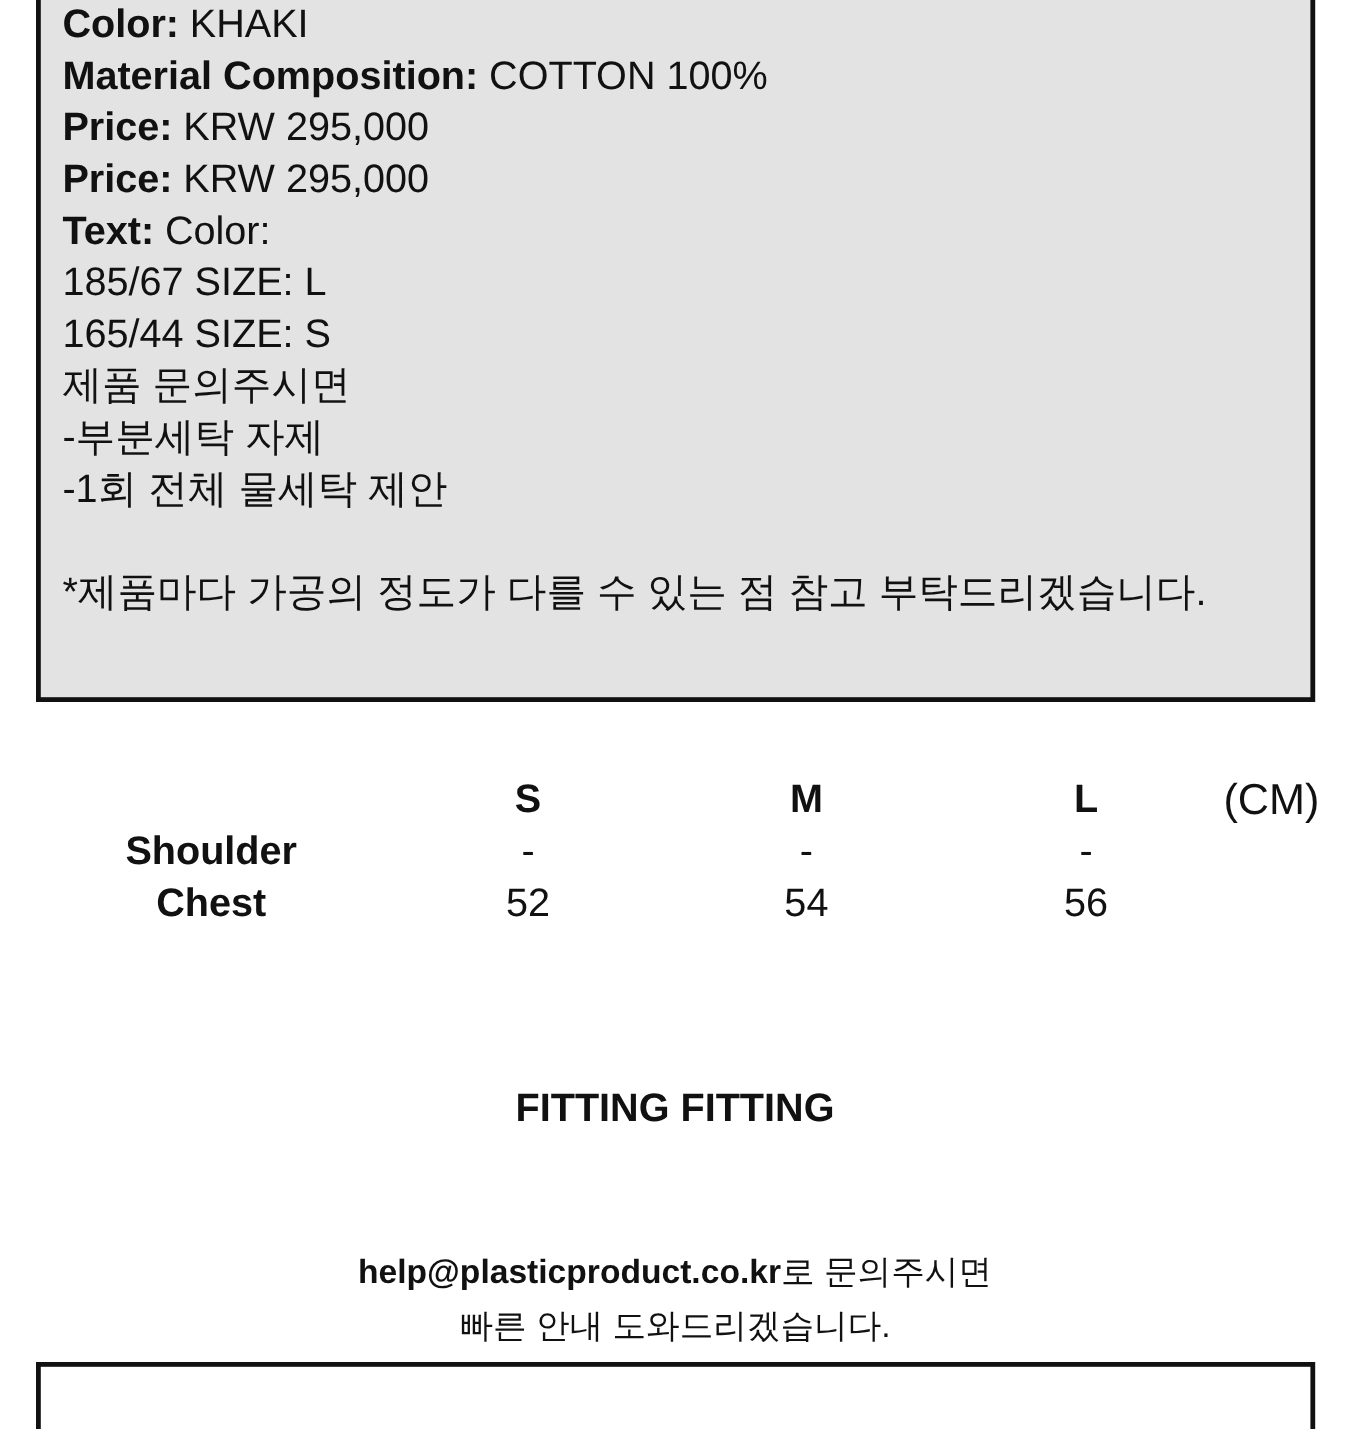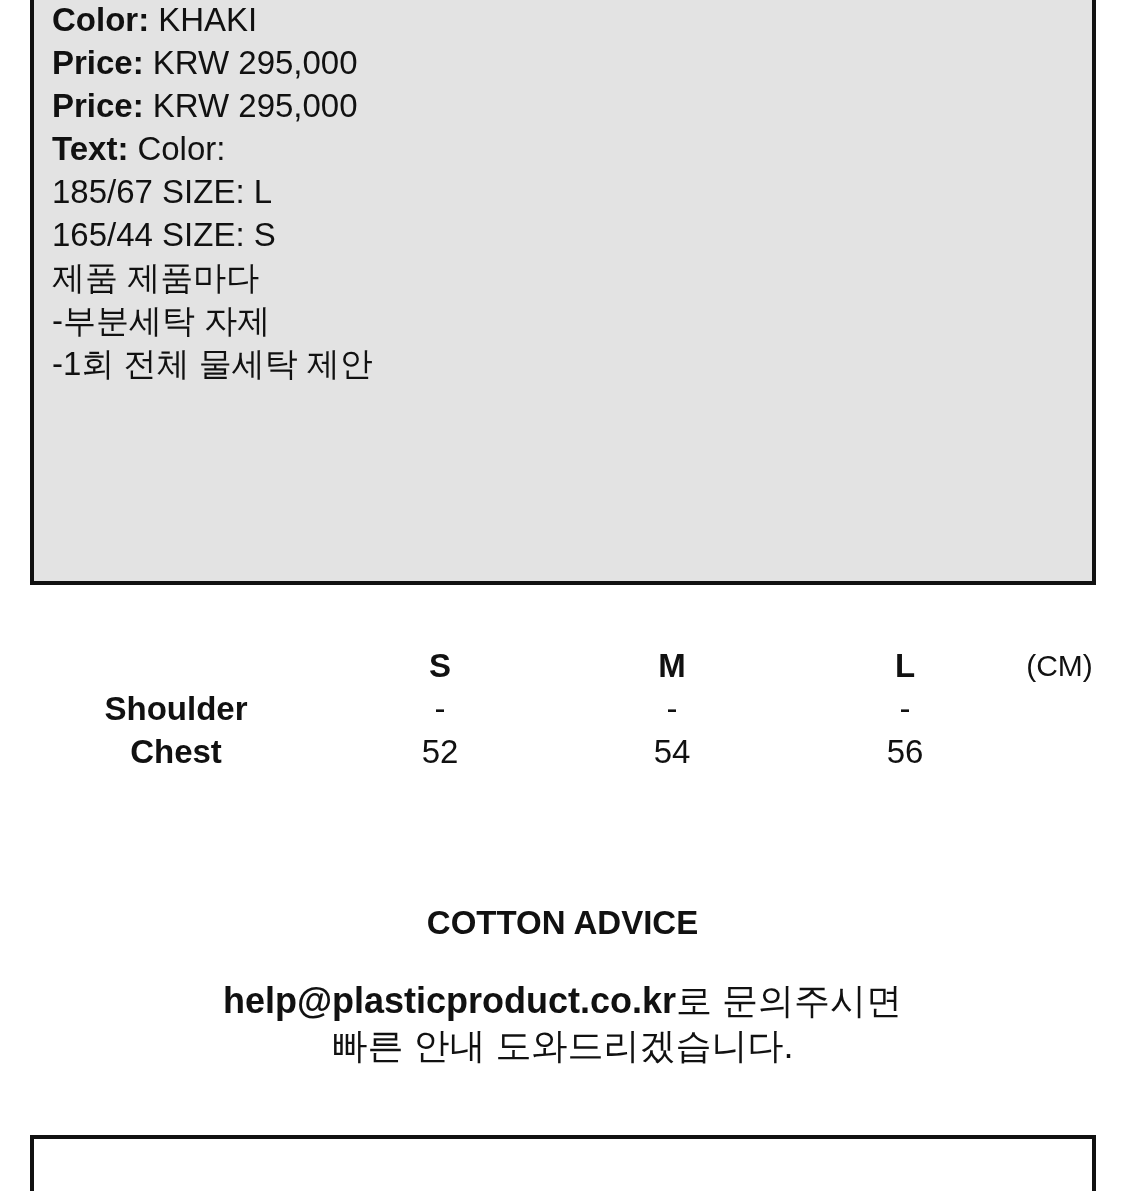--- a/index.html
+++ b/index.html
@@ -22,52 +22,54 @@
   .size-table{
     position:absolute;top:644px;left:0;width:1125px;
     border-collapse:collapse;table-layout:fixed;
   }
   .size-table th,.size-table td{
     height:43px;padding:0;text-align:center;vertical-align:middle;
     font-size:33px;font-weight:normal;line-height:43px;
   }
   .size-table .col-head{font-weight:bold;}
   .size-table .row-label{font-weight:bold;}
-  .size-table .unit{font-size:30px;}
+  .size-table .unit{font-size:36px;}
   .fitting{
     position:absolute;top:901px;left:0;width:1125px;text-align:center;
     font-size:33px;font-weight:bold;line-height:43px;
   }
   .contact{
-    position:absolute;top:978px;left:0;width:1125px;text-align:center;
-    font-size:36px;line-height:45px;
+    position:absolute;top:1037px;left:0;width:1125px;text-align:center;
+    font-size:28px;line-height:45px;
   }
   .contact .email{font-weight:bold;}
   
   .bottom-box{
     position:absolute;left:30px;top:1135px;width:1066px;height:110px;
     box-sizing:border-box;background:#ffffff;border:4px solid #111111;
   }
 </style>
 </head>
 <body>
 
 <div class="page">
 
   <div class="info-box">
     <div class="info-line"><span class="lbl">Color:</span><span>KHAKI</span></div>
+    <div class="info-line"><span class="lbl">Material Composition:</span><span>COTTON 100%</span></div>
     <div class="info-line"><span class="lbl">Price:</span><span>KRW 295,000</span></div>
     <div class="info-line"><span class="lbl">Price:</span><span>KRW 295,000</span></div>
     <div class="info-line"><span class="lbl">Text:</span><span>Color:</span></div>
     <div class="info-line"><span>185/67 SIZE: L</span></div>
     <div class="info-line"><span>165/44 SIZE: S</span></div>
-    <div class="info-line"><span>제품 제품마다</span></div>
+    <div class="info-line"><span>제품 문의주시면</span></div>
     <div class="info-line"><span>-부분세탁 자제</span></div>
     <div class="info-line"><span>-1회 전체 물세탁 제안</span></div>
     <div class="blank-line"></div>
+    <div class="info-line">*제품마다 가공의 정도가 다를 수 있는 점 참고 부탁드리겠습니다.</div>
   </div>
 
   <table class="size-table">
     <colgroup>
       <col style="width:352px">
         <col style="width:176px">
         <col style="width:288px">
         <col style="width:178px">
         <col style="width:131px">
     </colgroup>
@@ -89,21 +91,21 @@
     <tr>
       <td class="row-label">Chest</td>
       <td>52</td>
       <td>54</td>
       <td>56</td>
       <td></td>
     </tr>
   </tbody>
     </table>
 
-  <div class="fitting">COTTON ADVICE</div>
+  <div class="fitting">FITTING FITTING</div>
 
   <div class="contact">
     <div><span class="email">help@plasticproduct.co.kr</span><span>로 문의주시면</span></div>
     <div>빠른 안내 도와드리겠습니다.</div>
   </div>
 
   <div class="bottom-box"></div>
 
 </div>
 

